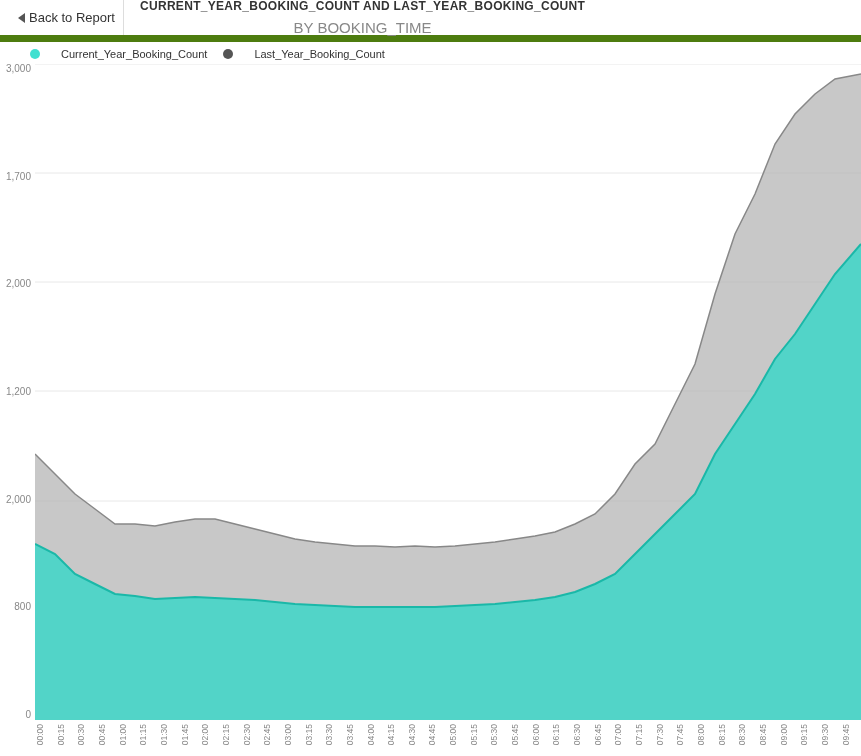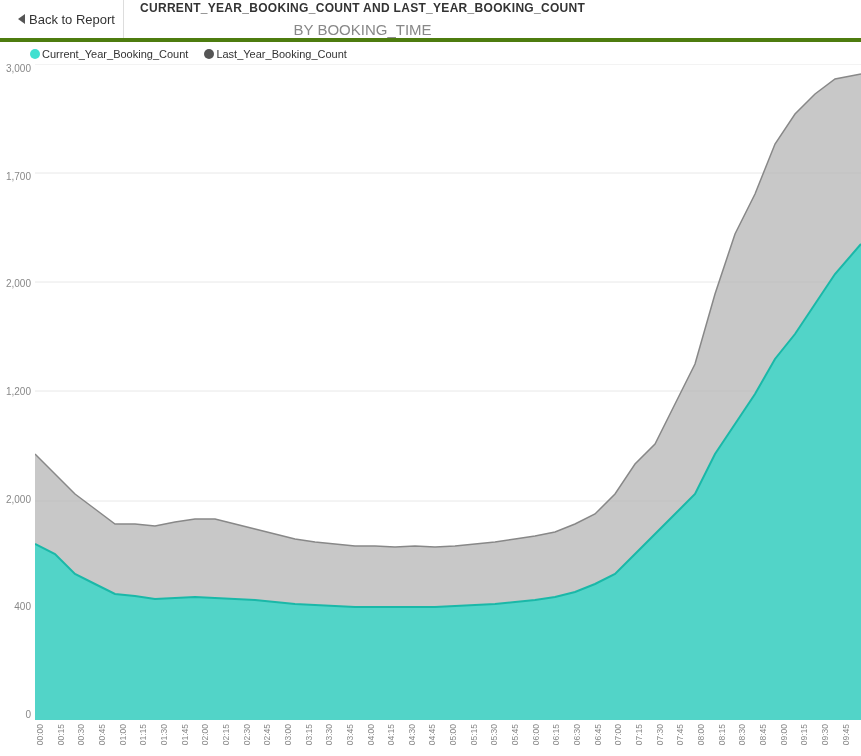--- a/index.html
+++ b/index.html
@@ -2,21 +2,21 @@
 <html><head>
   <meta charset="utf-8">
   <style>
     * { margin: 0; padding: 0; box-sizing: border-box; }
     body { font-family: 'Segoe UI', Arial, sans-serif; background: #fff; width: 861px; height: 756px; overflow: hidden; }
 
     .header {
       display: flex;
       align-items: center;
       height: 42px;
-      border-bottom: 4px solid #4d7c0f;
+      border-bottom: 7px solid #4d7c0f;
       padding: 0 10px;
       gap: 16px;
     }
 
     .back-btn {
       display: flex;
       align-items: center;
       gap: 4px;
       color: #333;
       font-size: 13px;
@@ -62,21 +62,21 @@
       align-items: center;
       gap: 16px;
       padding: 6px 30px 4px 30px;
       font-size: 11px;
       color: #333;
     }
 
     .legend-item {
       display: flex;
       align-items: center;
-      gap: 2px;
+      gap: 21px;
     }
 
     .legend-dot-cyan {
       width: 10px;
       height: 10px;
       background: #40e0d0;
       border-radius: 50%;
     }
 
     .legend-dot-gray {
@@ -173,21 +173,21 @@
 </div>
 
 <div class="chart-container">
 
   <div class="y-axis-labels">
     <span class="y-label">3,000</span>
     <span class="y-label">1,700</span>
     <span class="y-label">2,000</span>
     <span class="y-label">1,200</span>
     <span class="y-label">2,000</span>
-    <span class="y-label">400</span>
+    <span class="y-label">800</span>
     <span class="y-label">0</span>
   </div>
 
   <div class="chart-area">
     <svg class="chart-svg" viewBox="0 0 826 656" preserveAspectRatio="none">
 
       <line x1="0" y1="0" x2="826" y2="0" stroke="#e8e8e8" stroke-width="1"></line>
       <line x1="0" y1="109" x2="826" y2="109" stroke="#e8e8e8" stroke-width="1"></line>
       <line x1="0" y1="218" x2="826" y2="218" stroke="#e8e8e8" stroke-width="1"></line>
       <line x1="0" y1="327" x2="826" y2="327" stroke="#e8e8e8" stroke-width="1"></line>

